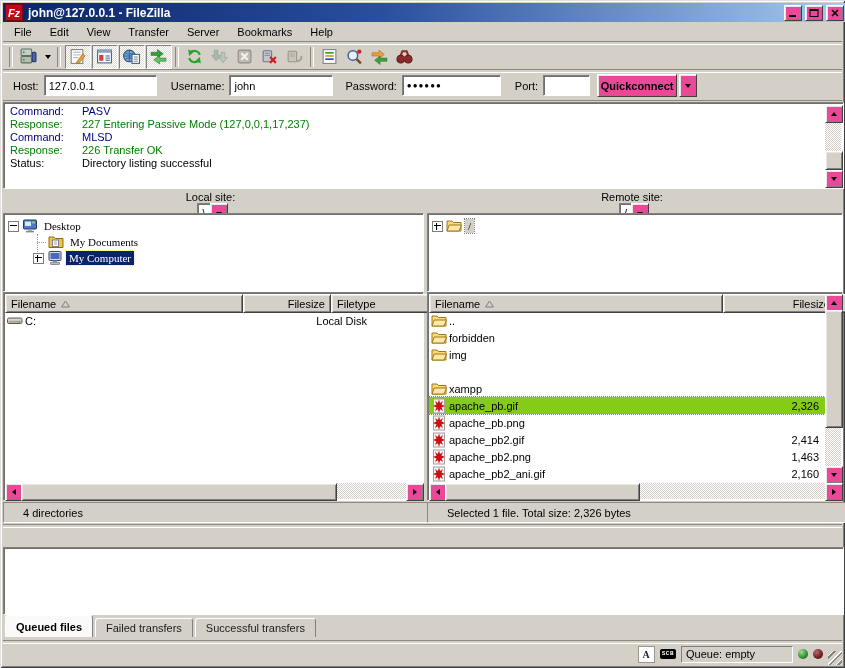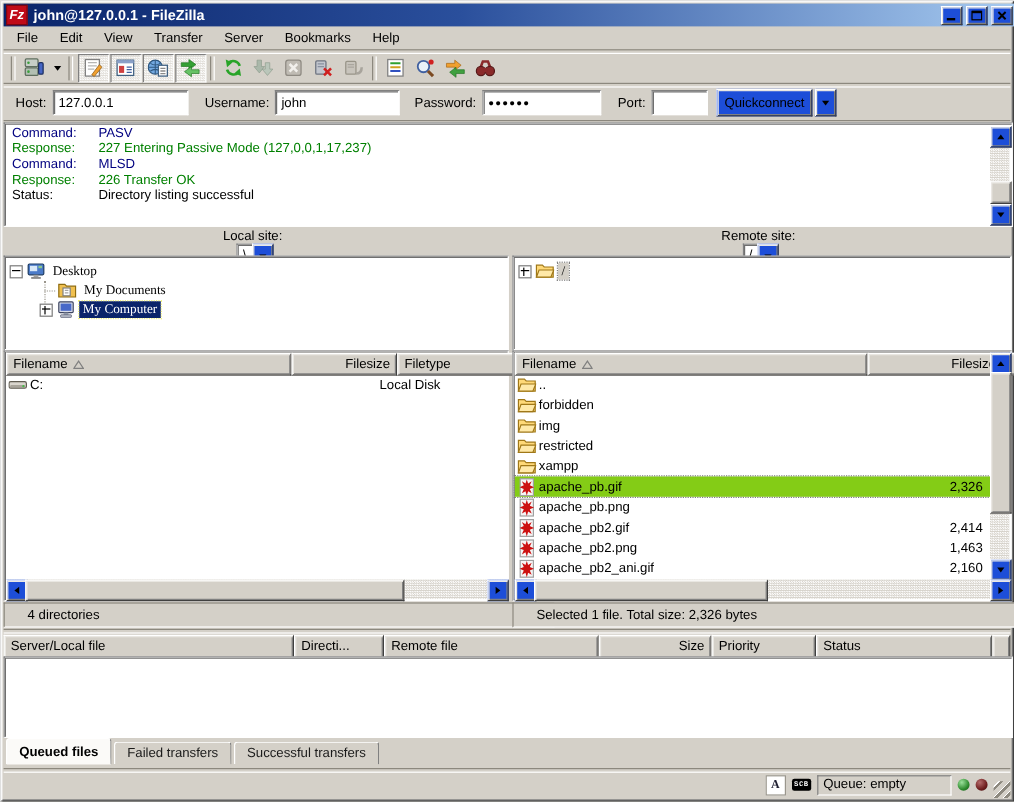--- a/index.html
+++ b/index.html
@@ -1,22 +1,22 @@
 <!DOCTYPE html>
 <html><head>
 <meta charset="utf-8">
 <style>
   html,body{margin:0;padding:0;background:#808080;}
   .screen{position:relative;width:845px;height:668px;background:#d4d0c8;
     font-family:"Liberation Sans","DejaVu Sans",sans-serif;font-size:11px;color:#000;overflow:hidden;
     box-shadow:inset 1px 1px 0 #dfdfdf, inset -1px -1px 0 #404040, inset 2px 2px 0 #fff, inset -2px -2px 0 #808080;}
   .abs{position:absolute;}
   
-  .raised{background:#1d4ed8;border:1px solid;border-color:#fff #404040 #404040 #fff;
-    box-shadow:inset 1px 1px 0 #e9e7e2, inset -1px -1px 0 #808080;}
+  .raised{background:#ec4899;border:1px solid;border-color:#fff #404040 #404040 #fff;
+    box-shadow:inset 1px 1px 0 #e9e7e2, inset -1px -1px 0 #808080;font-weight:bold;}
   .whitebox{background:#fff;border:1px solid;border-color:#808080 #fff #fff #808080;
     box-shadow:inset 1px 1px 0 #6f6f6f;}
   .etch{height:2px;border-top:1px solid #8c887e;border-bottom:1px solid #fff;}
   .vsep{width:2px;height:20px;border-left:1px solid #8c887e;border-right:1px solid #fff;margin:0 3px;}
   .checker{background-color:#e7e5df;background-image:repeating-conic-gradient(#ffffff 0% 25%, #d4d0c8 0% 50%);background-size:2px 2px;}
   
   .titlebar{left:3px;top:3px;width:839px;height:19px;background:linear-gradient(90deg,#0a246a 0%,#2a4f9c 45%,#a6caf0 100%);
     display:flex;align-items:center;gap:3px;padding:0 2px;}
   .fz-logo{width:16px;height:15px;background:#c00a18;color:#fff;font-weight:bold;font-style:italic;
     font-size:11px;display:flex;align-items:center;justify-content:center;border:1px solid #7d0610;}
@@ -474,32 +474,20 @@
           <span class="ficon">
             <svg viewBox="0 0 16 16">
               <path d="M1 13V3h5l1.5 1.5H15V13z" fill="#ffd978" stroke="#a07818"></path>
               <path d="M1 13l2.2-6H15.5L13 13z" fill="#ffe9a8" stroke="#a07818"></path>
             </svg>
           </span>
           <span>img</span>
         </span>
       <span class="cell right" style="width:105px;"></span>
     </div>
-    <div class="lvrow" style="left:1px;top:70px;width:396px;">
-      <span class="cell" style="width:286px;">
-          <span class="ficon">
-            <svg viewBox="0 0 16 16">
-              <path d="M1 13V3h5l1.5 1.5H15V13z" fill="#ffd978" stroke="#a07818"></path>
-              <path d="M1 13l2.2-6H15.5L13 13z" fill="#ffe9a8" stroke="#a07818"></path>
-            </svg>
-          </span>
-          <span>restricted</span>
-        </span>
-      <span class="cell right" style="width:105px;"></span>
-    </div>
     <div class="lvrow" style="left:1px;top:87px;width:396px;">
       <span class="cell" style="width:286px;">
           <span class="ficon">
             <svg viewBox="0 0 16 16">
               <path d="M1 13V3h5l1.5 1.5H15V13z" fill="#ffd978" stroke="#a07818"></path>
               <path d="M1 13l2.2-6H15.5L13 13z" fill="#ffe9a8" stroke="#a07818"></path>
             </svg>
           </span>
           <span>xampp</span>
         </span>
@@ -589,41 +577,20 @@
 
   <div class="statusline" style="left:3px;width:419px;">
       <span>4 directories</span>
     </div>
   <div class="statusline" style="left:427px;width:414px;">
       <span>Selected 1 file. Total size: 2,326 bytes</span>
     </div>
 
   <div class="abs etch" style="left:3px;top:524px;width:839px;"></div>
 
-  <div class="qhead">
-    <div class="col" style="width:230px;height:18px;">
-        <span>Server/Local file</span>
-      </div>
-    <div class="col" style="width:63px;height:18px;">
-        <span>Directi...</span>
-      </div>
-    <div class="col" style="width:167px;height:18px;">
-        <span>Remote file</span>
-      </div>
-    <div class="col right" style="width:82px;height:18px;">
-        <span>Size</span>
-      </div>
-    <div class="col" style="width:75px;height:18px;">
-        <span>Priority</span>
-      </div>
-    <div class="col" style="width:135px;height:18px;">
-        <span>Status</span>
-      </div>
-    <div class="col" style="flex:1;height:18px;"></div>
-  </div>
   <div class="qbody whitebox"></div>
 
   <div class="tabs">
     <div class="tab active">
         <span>Queued files</span>
       </div>
     <div class="tab">
         <span>Failed transfers</span>
       </div>
     <div class="tab">

